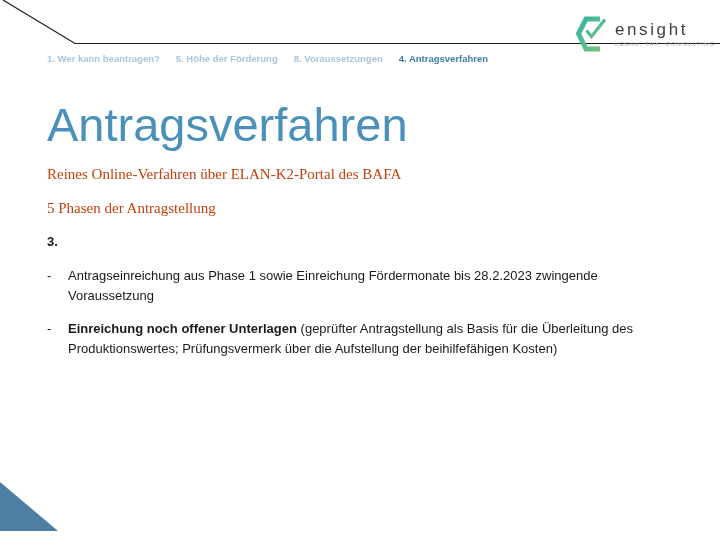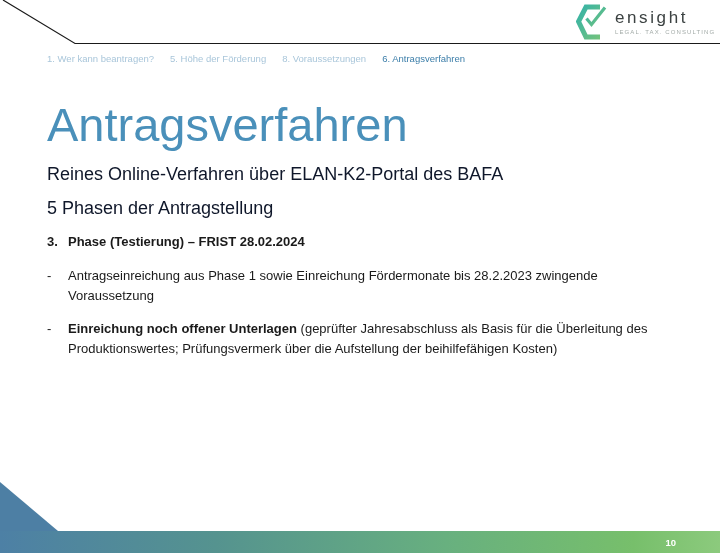--- a/index.html
+++ b/index.html
@@ -1,34 +1,34 @@
 <!DOCTYPE html>
 <html style="--title-blue: #4a90ba; --nav-inactive: #a9c6da; --nav-active: #3c7ea9; --footer-blue: #4d80a5; --footer-green: #77bf6b; --logo-teal: #35b3a7; --logo-green: #72c27d;"><head>
 <meta charset="utf-8">
 <style>
   html,body{margin:0;padding:0;background:#e9e9e9;font-family:"Liberation Sans","DejaVu Sans",sans-serif;}
   .slide{position:relative;width:720px;height:553px;background:#ffffff;overflow:hidden;margin:0 auto;}
 
   
   .header-line{position:absolute;left:0;top:0;width:720px;height:46px;pointer-events:none;}
-  .logo{position:absolute;top:4px;left:576px;display:flex;align-items:center;gap:5px;}
+  .logo{position:absolute;top:16px;left:576px;display:flex;align-items:center;gap:5px;}
   .logo-mark{width:34px;height:36px;display:block;}
   .logo-text{display:flex;flex-direction:column;line-height:1;}
   .logo-brand{font-size:17px;letter-spacing:2.6px;color:#3c4242;font-weight:400;}
   .logo-tagline{font-size:6px;letter-spacing:1.1px;color:#a3aba8;margin-top:3px;}
 
   
-  .nav{position:absolute;left:47px;top:53px;display:flex;gap:16px;font-size:9.5px;font-weight:normal;white-space:nowrap;}
+  .nav{position:absolute;left:47px;top:53px;display:flex;gap:16px;font-size:9.5px;font-weight:bold;white-space:nowrap;}
   .nav-item{color:var(--nav-inactive,#a9c6da);cursor:pointer;}
   .nav-item.active{color:var(--nav-active,#3c7ea9);}
 
   
   .content{position:absolute;left:47px;top:102px;width:615px;}
   .title{font-size:47px;line-height:45px;font-weight:400;color:var(--title-blue,#4a90ba);margin:0 0 17px 0;letter-spacing:0px;}
-  .para{font-size:18px;line-height:20px;color:#0f172a;margin:0 0 14px 0;}
+  .para{font-size:15px;line-height:20px;color:#c2410c;margin:0 0 14px 0;font-family:Liberation Serif, serif;}
   .phase-heading{display:flex;font-size:13px;line-height:20px;font-weight:bold;color:#1a1a1a;margin:0 0 14px 0;}
   .phase-num{width:21px;flex:none;}
   .bullet{display:flex;font-size:13px;line-height:20px;color:#1a1a1a;margin:0 0 13px 0;}
   .bullet-marker{width:21px;flex:none;}
   .bullet-bold{font-weight:bold;}
 
   
   .footer-wedge{position:absolute;left:0;bottom:22px;width:58px;height:49px;display:block;}
   .footer-bar{position:absolute;left:0;bottom:0;width:720px;height:22px;
     background:linear-gradient(90deg,var(--footer-blue,#4d80a5) 0%,#55938f 30%,#68b07f 62%,var(--footer-green,#77bf6b) 88%,#8cca7d 100%);}
@@ -57,45 +57,41 @@
     <div class="logo-text">
       <span class="logo-brand">ensight</span>
       <span class="logo-tagline">LEGAL. TAX. CONSULTING</span>
     </div>
   </div>
 
   <div class="nav">
     <span class="nav-item">1. Wer kann beantragen?</span>
     <span class="nav-item">5. Höhe der Förderung</span>
     <span class="nav-item">8. Voraussetzungen</span>
-    <span class="nav-item active">6. Antragsverfahren</span>
+    <span class="nav-item active">4. Antragsverfahren</span>
   </div>
 
   <div class="content">
     <h1 class="title">Antragsverfahren</h1>
 
     <p class="para">Reines Online-Verfahren über ELAN-K2-Portal des BAFA</p>
     <p class="para">5 Phasen der Antragstellung</p>
 
     <div class="phase-heading">
       <span class="phase-num">3.</span>
-      <span>Phase (Testierung) – FRIST 28.02.2024</span>
     </div>
 
     <div class="bullet">
       <span class="bullet-marker">-</span>
       <span><span class="bullet-bold"></span><span>Antragseinreichung aus Phase 1 sowie Einreichung Fördermonate bis 28.2.2023 zwingende Voraussetzung</span></span>
     </div>
 
     <div class="bullet">
       <span class="bullet-marker">-</span>
-      <span><span class="bullet-bold">Einreichung noch offener Unterlagen</span><span> (geprüfter Jahresabschluss als Basis für die Überleitung des Produktionswertes; Prüfungsvermerk über die Aufstellung der beihilfefähigen Kosten)</span></span>
+      <span><span class="bullet-bold">Einreichung noch offener Unterlagen</span><span> (geprüfter Antragstellung als Basis für die Überleitung des Produktionswertes; Prüfungsvermerk über die Aufstellung der beihilfefähigen Kosten)</span></span>
     </div>
   </div>
 
   <svg class="footer-wedge" viewBox="0 0 58 49" preserveAspectRatio="none">
     <polygon points="0,0 58,49 0,49" fill="#4d7fa4"></polygon>
   </svg>
-  <div class="footer-bar">
-    <span class="page-number">10</span>
-  </div>
 
 </div>
 
 </body></html>

